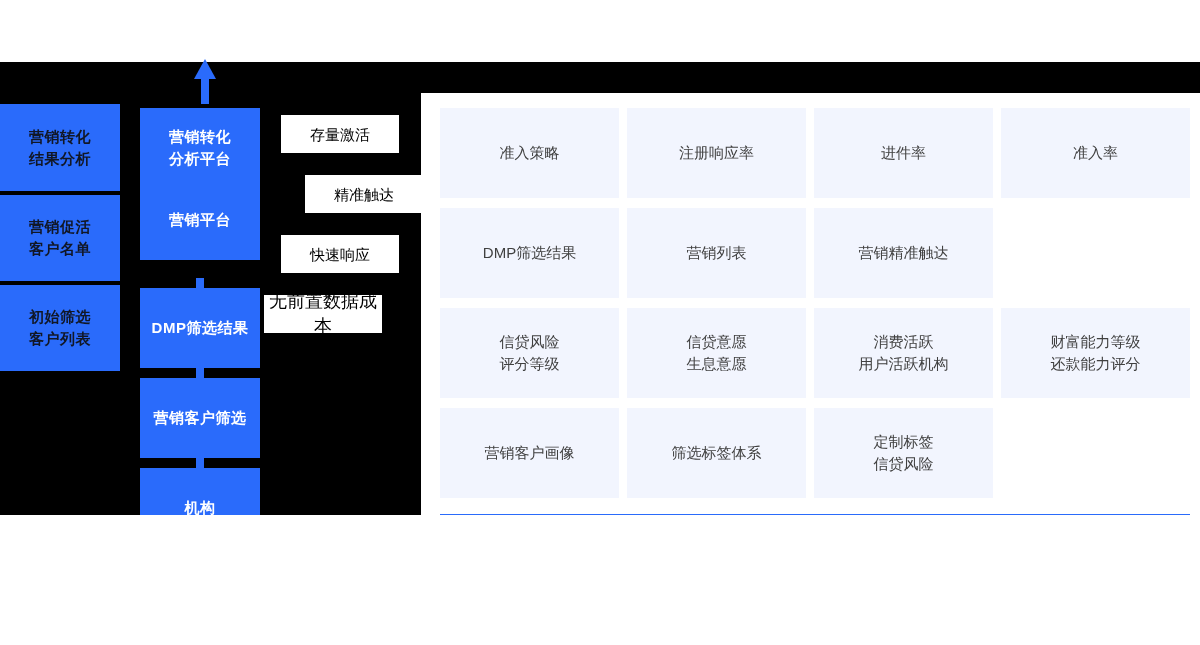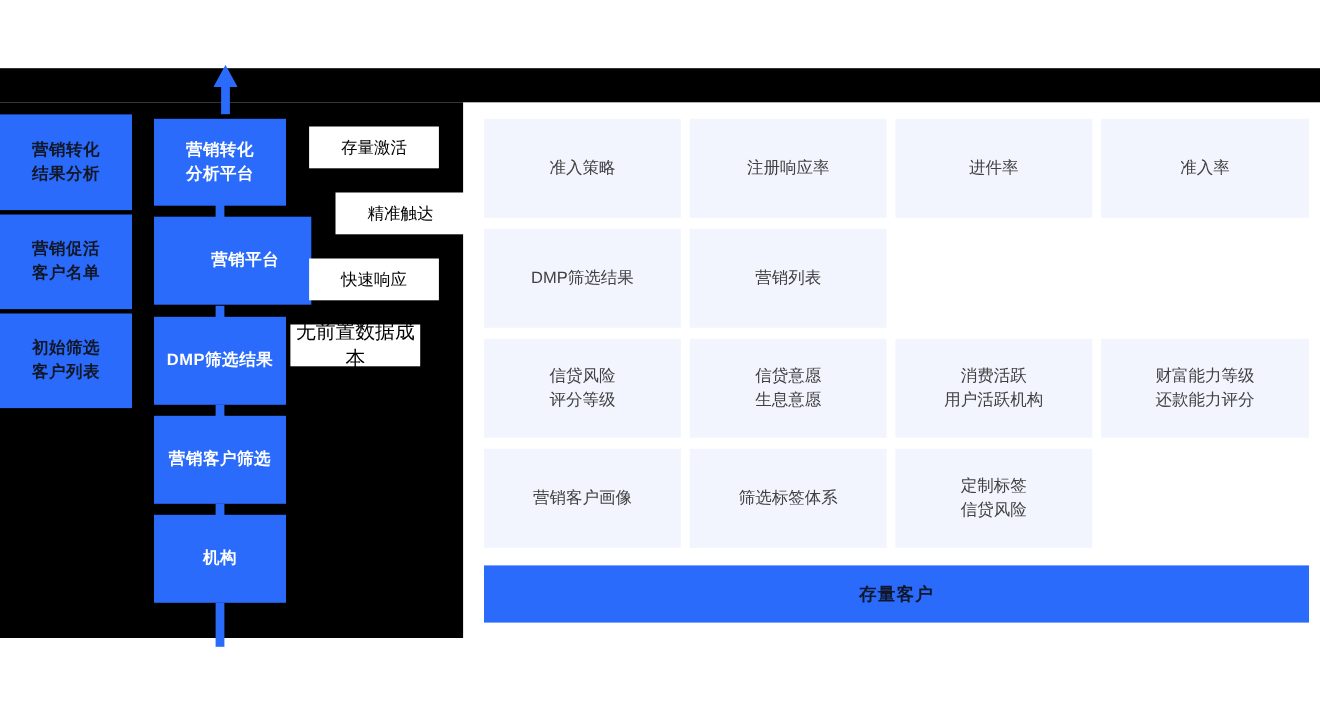--- a/index.html
+++ b/index.html
@@ -6,21 +6,21 @@
     margin: 0;
     padding: 0;
     background: #ffffff;
   }
   body {
     font-family: "Liberation Sans", "DejaVu Sans", sans-serif;
   }
   #canvas {
     position: relative;
     width: 1200px;
-    height: 645px;
+    height: 515px;
     background: #ffffff;
     overflow: hidden;
   }
 
   
   .dark-band {
     position: absolute;
     left: 0;
     top: 62px;
     width: 1200px;
@@ -160,21 +160,21 @@
   <div class="connector" style="left:196px; top:368px; height:12px;"></div>
   <div class="connector" style="left:196px; top:458px; height:12px;"></div>
   <div class="connector" style="left:196px; top:548px; height:40px;"></div>
 
   <div class="blue-box" style="left:140px; top:108px; width:120px; height:79px;">
     <div>
       <div>营销转化</div>
       <div>分析平台</div>
     </div>
   </div>
-  <div class="blue-box" style="left:140px; top:197px; width:120px; height:80px;padding-left:23px;">
+  <div class="blue-box" style="left:140px; top:180px; width:120px; height:80px;">
     <div>营销平台</div>
   </div>
   <div class="blue-box" style="left:140px; top:288px; width:120px; height:80px;">
     <div>DMP筛选结果</div>
   </div>
   <div class="blue-box" style="left:140px; top:378px; width:120px; height:80px;">
     <div>营销客户筛选</div>
   </div>
   <div class="blue-box" style="left:140px; top:468px; width:120px; height:80px;">
     <div>机构</div>
@@ -228,20 +228,26 @@
           <div>DMP筛选结果</div>
           <div></div>
         </div>
       </div>
       <div class="cell" style="left:187px; width:179px;">
         <div>
           <div>营销列表</div>
           <div></div>
         </div>
       </div>
+      <div class="cell" style="left:374px; width:179px;">
+        <div>
+          <div>营销精准触达</div>
+          <div></div>
+        </div>
+      </div>
     </div>
 
     <div class="grid-row" style="top:200px;">
       <div class="cell" style="left:0px; width:179px;">
         <div>
           <div>信贷风险</div>
           <div>评分等级</div>
         </div>
       </div>
       <div class="cell" style="left:187px; width:179px;">

